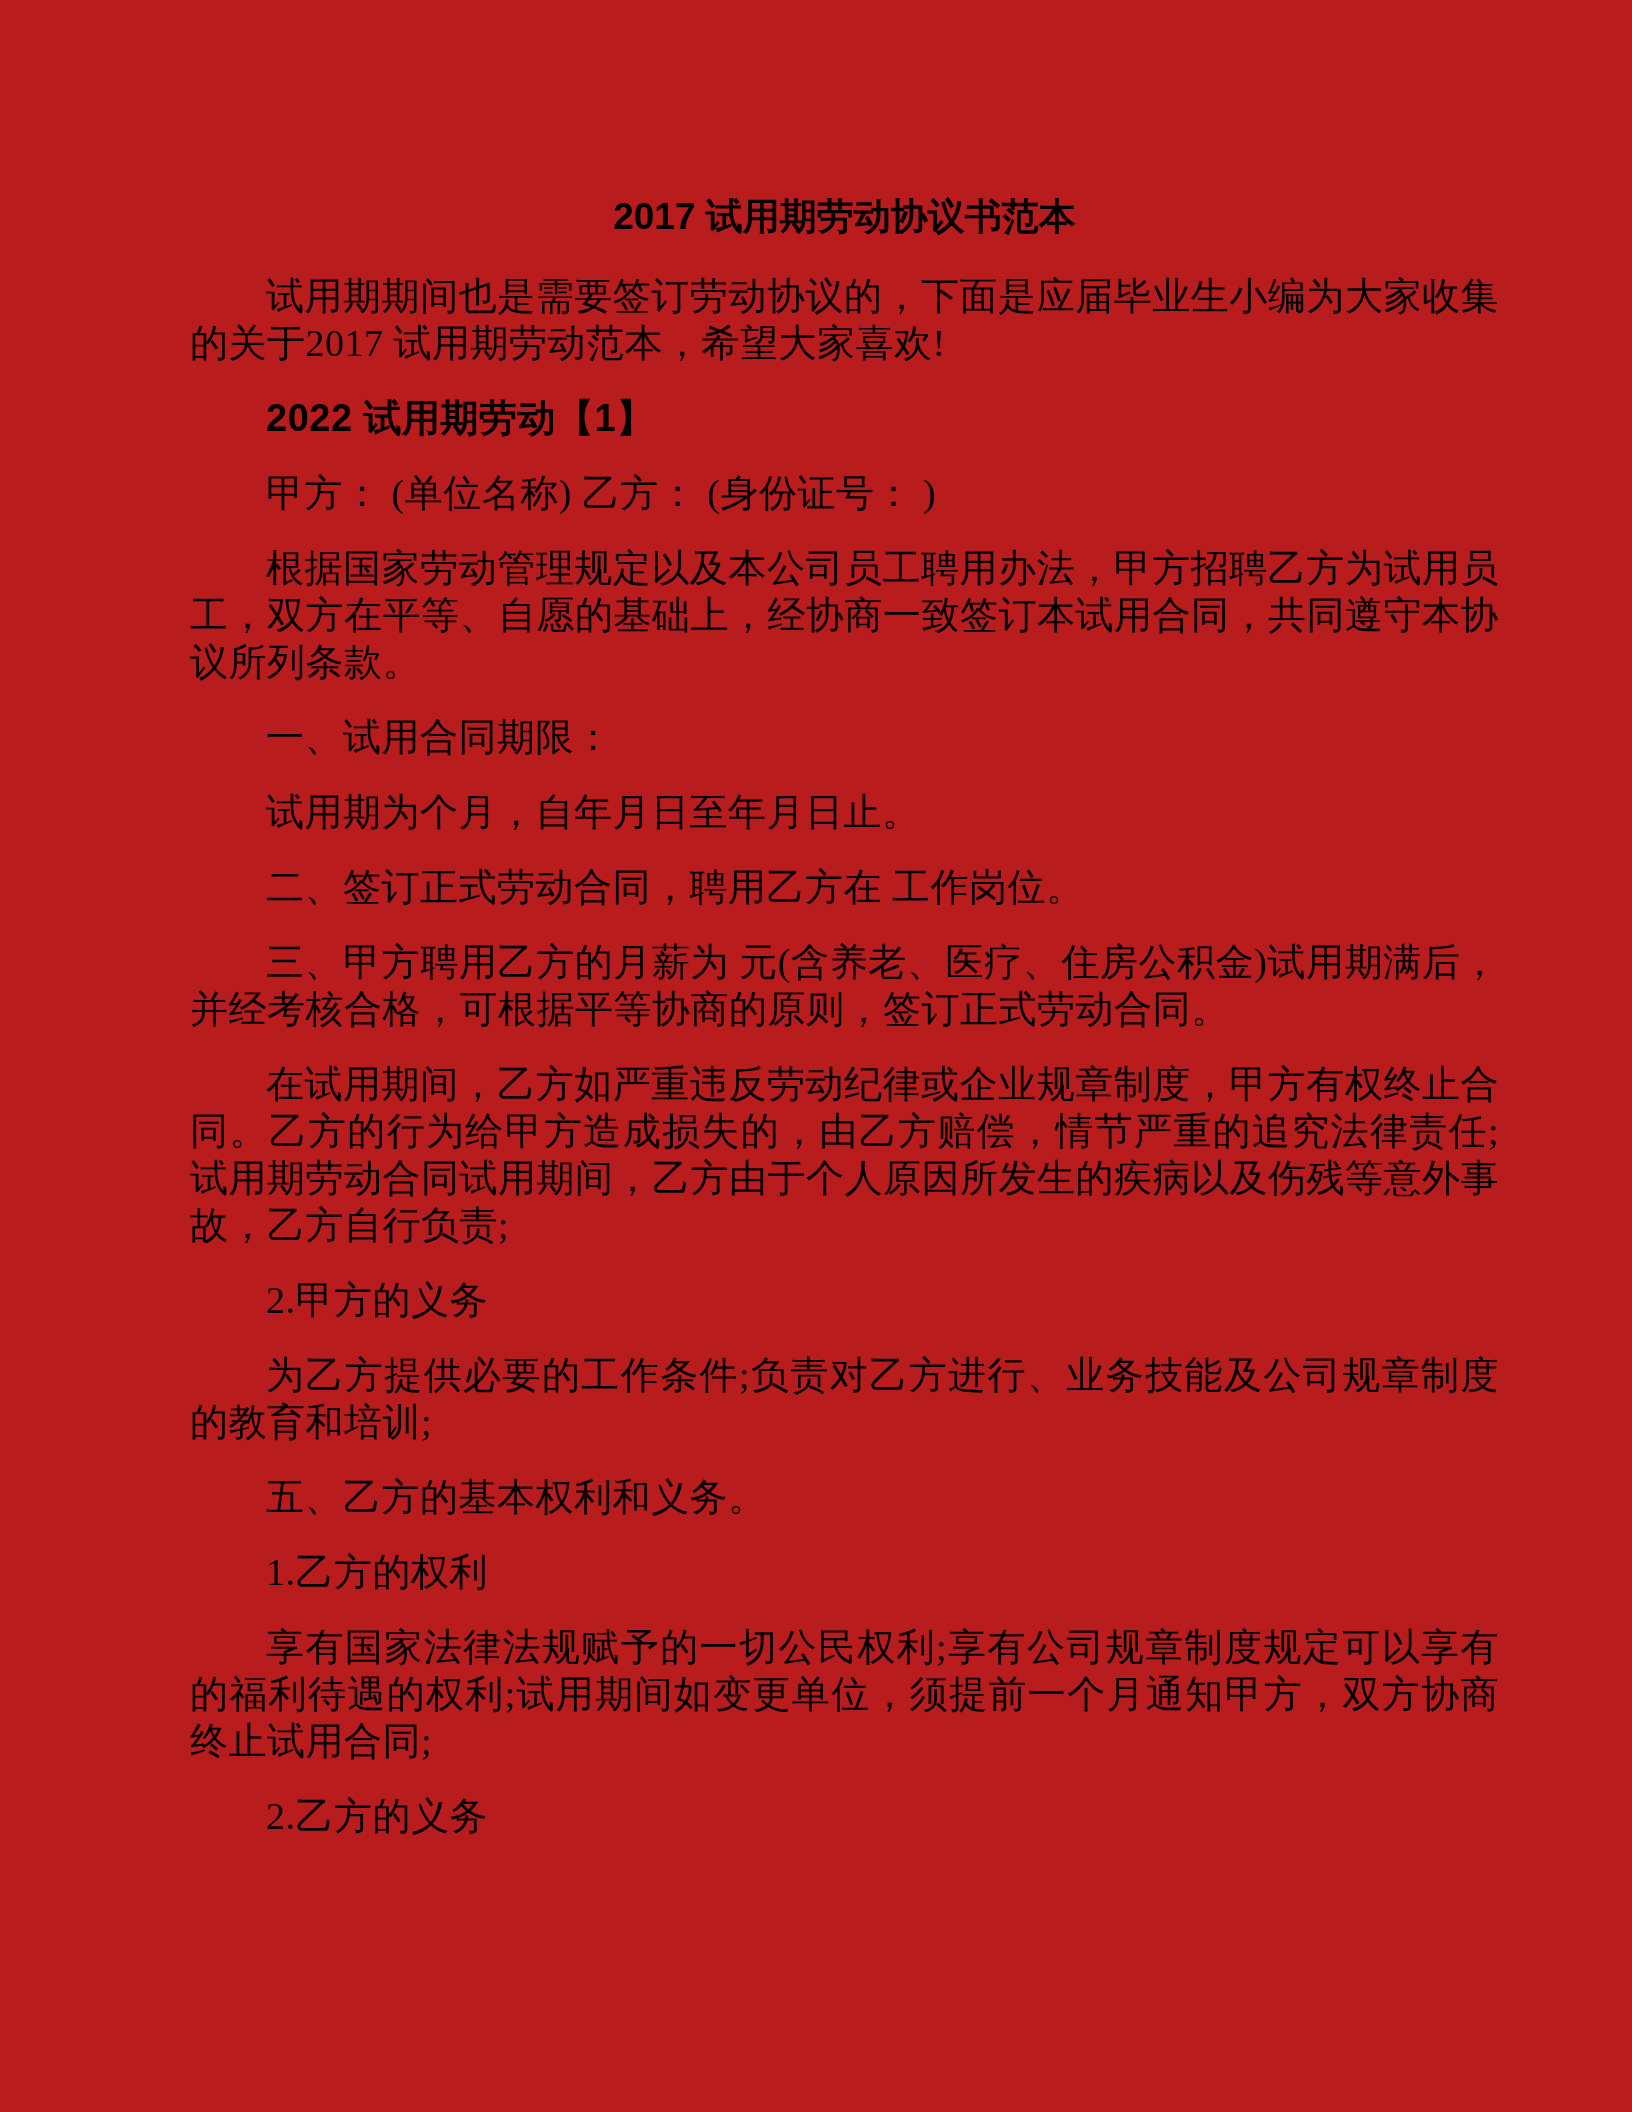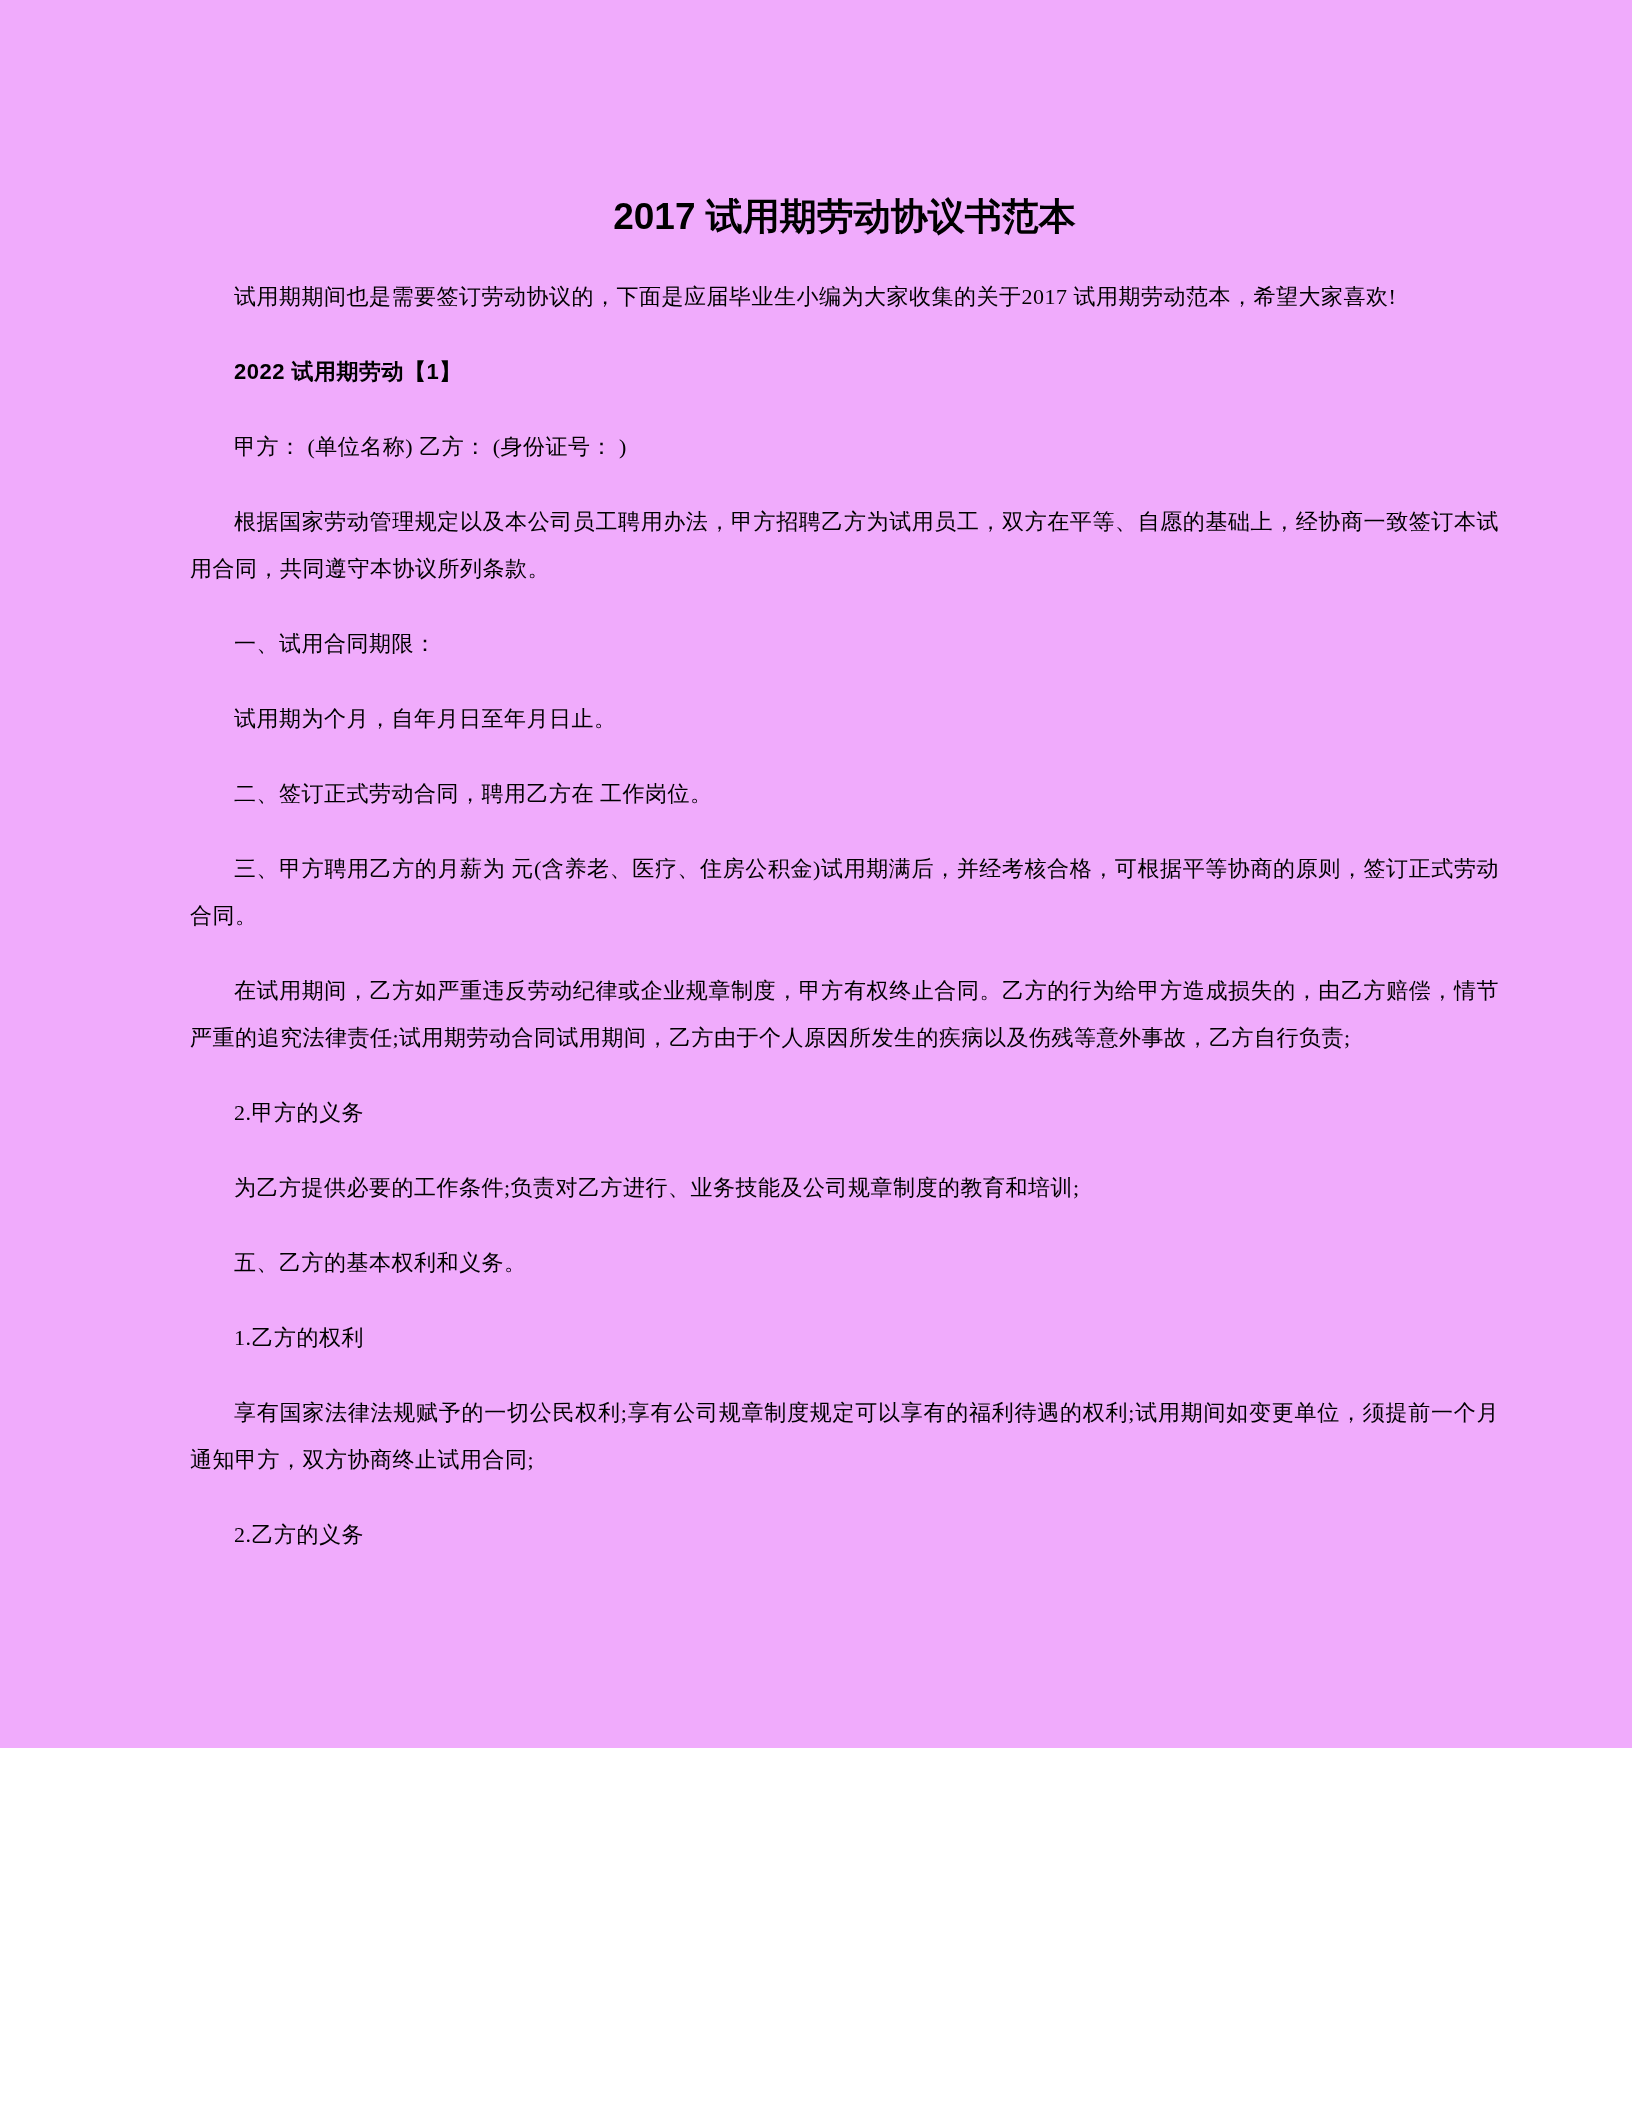--- a/index.html
+++ b/index.html
@@ -3,38 +3,38 @@
 <meta charset="utf-8">
 <style>
   html, body {
     margin: 0;
     padding: 0;
     background: #ffffff;
   }
   .page {
     position: relative;
     width: 1632px;
-    height: 1748px;
-    background: #f0abfc;
+    height: 2112px;
+    background: #b91c1c;
     color: #000000;
     box-sizing: border-box;
     padding: 190px 133px 0 190px;
     font-family: "Liberation Serif", "DejaVu Serif", serif;
     overflow: hidden;
   }
   .doc-title {
     font-family: "Liberation Sans", "DejaVu Sans", sans-serif;
     font-weight: bold;
     font-size: 37px;
     line-height: 54px;
     text-align: center;
     margin: 0 0 29px 0;
   }
   .para, .heading {
-    font-size: 22px;
+    font-size: 38px;
     line-height: 47px;
     margin: 0 0 28px 0;
     text-indent: 2em;
     text-align: justify;
     letter-spacing: 0.5px;
   }
   .heading {
     font-weight: bold;
     font-family: "Liberation Sans", "DejaVu Sans", sans-serif;
   }

